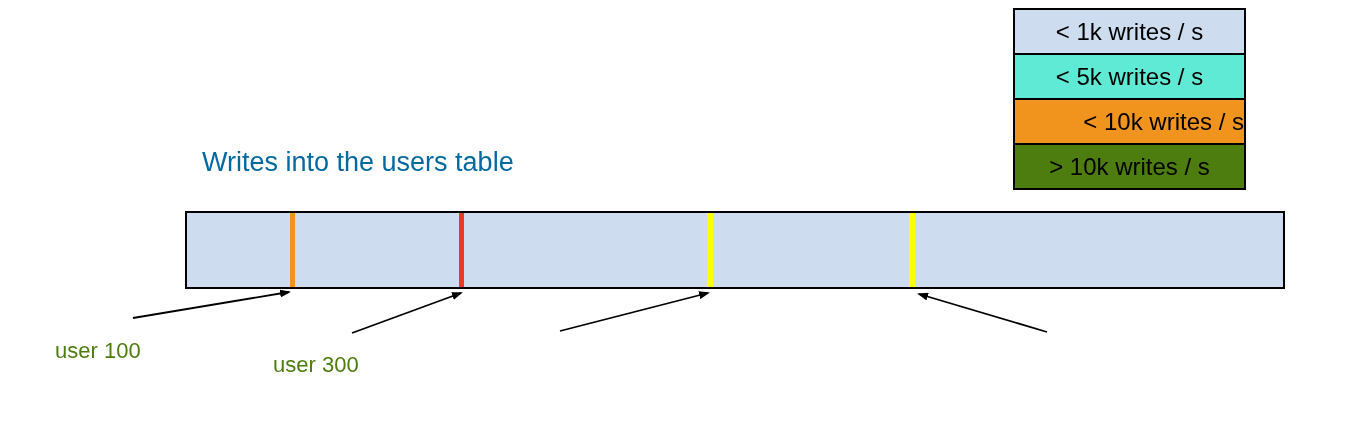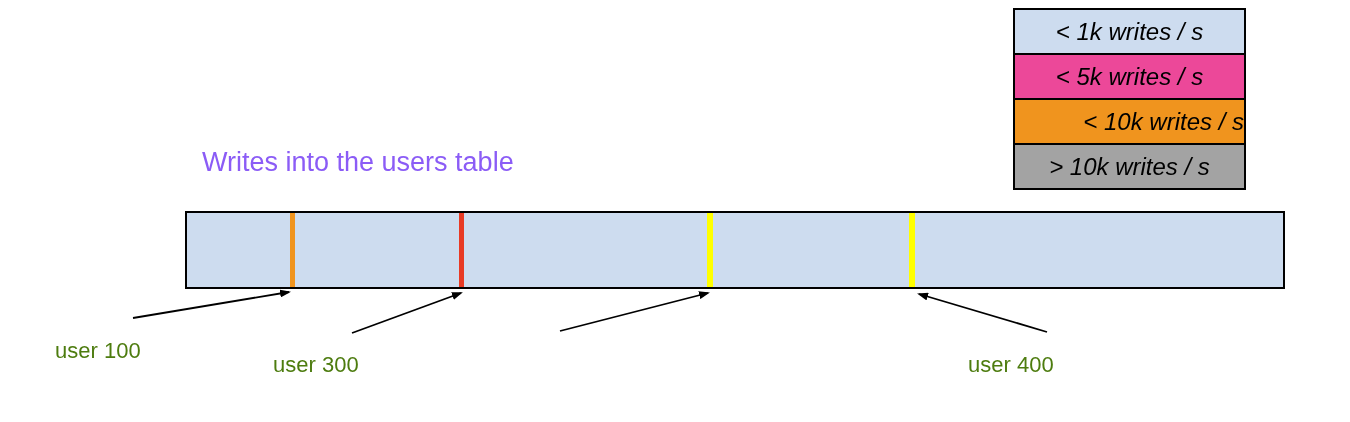--- a/index.html
+++ b/index.html
@@ -14,29 +14,28 @@
     height: 422px;
     background: #ffffff;
     overflow: hidden;
   }
   .title {
     position: absolute;
     left: 202px;
     top: 147px;
     font-size: 27px;
     line-height: 30px;
-    color: #8b5cf6;
+    color: #0369a1;
     white-space: nowrap;
   }
   .legend {
     position: absolute;
     left: 1013px;
     top: 8px;
     width: 229px;
-    font-style: italic;
   }
   .legend-row {
     box-sizing: content-box;
     width: 229px;
     height: 43px;
     border: 2px solid #000000;
     margin-top: -2px;
     display: flex;
     align-items: center;
     justify-content: center;
@@ -86,27 +85,27 @@
 <body>
 
 <div class="canvas">
 
   <div class="title">Writes into the users table</div>
 
   <div class="legend">
     <div class="legend-row" style="background-color: rgb(205, 220, 239);">
       <span>&lt; 1k writes / s</span>
     </div>
-    <div class="legend-row" style="background-color: #ec4899;">
+    <div class="legend-row" style="background-color: #5eead4;">
       <span>&lt; 5k writes / s</span>
     </div>
     <div class="legend-row" style="background-color: rgb(240, 148, 30); justify-content: flex-end;">
       <span>&lt; 10k writes / s</span>
     </div>
-    <div class="legend-row" style="background-color: #a3a3a3;">
+    <div class="legend-row" style="background-color: #4d7c0f;">
       <span>&gt; 10k writes / s</span>
     </div>
   </div>
 
   <div class="bar" style="background-color: rgb(205, 220, 239);">
     <div class="marker marker-1" style="background-color: rgb(240, 148, 30);"></div>
     <div class="marker marker-2" style="background-color: rgb(232, 58, 36);"></div>
     <div class="marker marker-3" style="background-color: rgb(255, 255, 0);"></div>
     <div class="marker marker-4" style="background-color: rgb(255, 255, 0);"></div>
   </div>
@@ -118,15 +117,14 @@
       </marker>
     </defs>
     <line x1="133" y1="318" x2="289" y2="292" stroke="#000000" stroke-width="1.8" marker-end="url(#ah)"></line>
     <line x1="352" y1="333" x2="461" y2="293" stroke="#000000" stroke-width="1.8" marker-end="url(#ah)"></line>
     <line x1="560" y1="331" x2="708" y2="293" stroke="#000000" stroke-width="1.8" marker-end="url(#ah)"></line>
     <line x1="1047" y1="332" x2="919" y2="294" stroke="#000000" stroke-width="1.8" marker-end="url(#ah)"></line>
   </svg>
 
   <div class="user-label user-label-1">user 100</div>
   <div class="user-label user-label-2">user 300</div>
-  <div class="user-label user-label-4">user 400</div>
 
 </div>
 
 </body></html>

